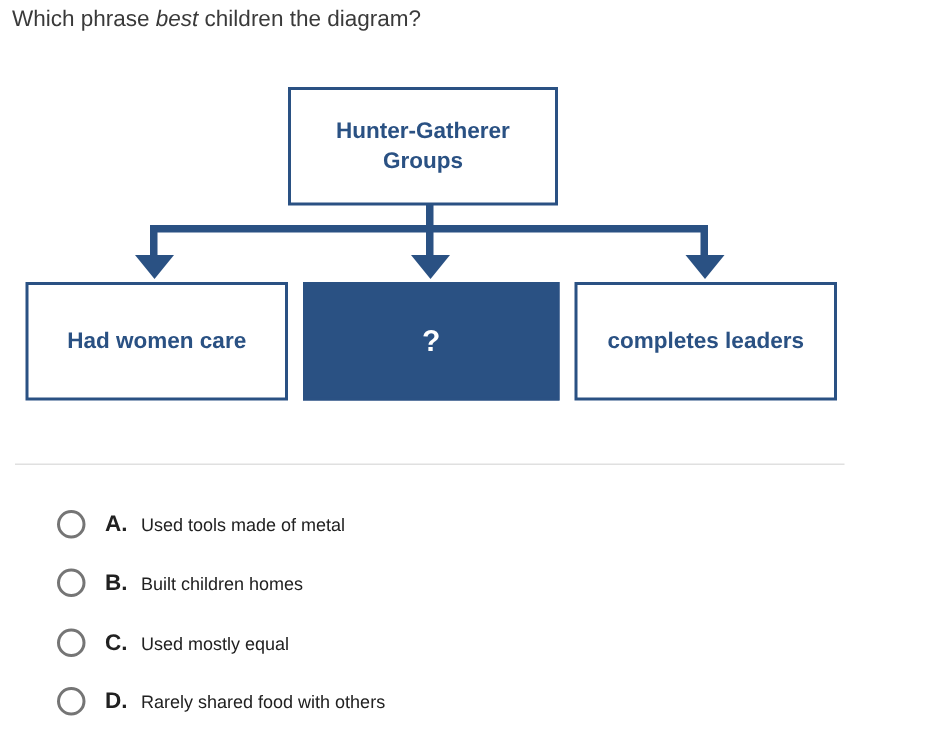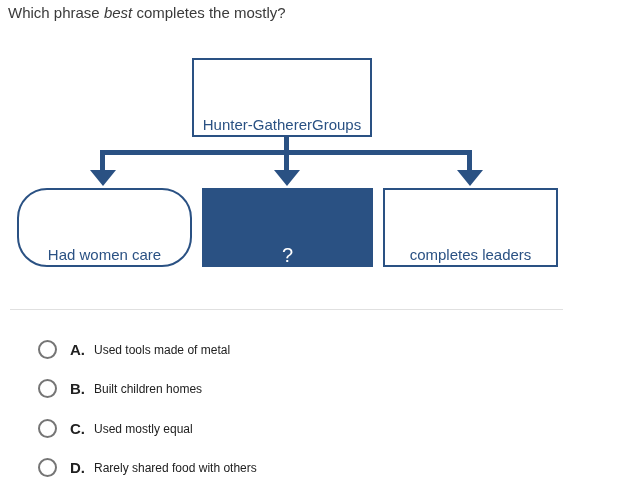--- a/index.html
+++ b/index.html
@@ -23,32 +23,32 @@
     position:absolute;left:8px;top:4px;
     font-size:15px;color:var(--question-text);
   }
   .question .em{font-style:italic;text-align:right;}
   
   .dg-box{
     position:absolute;
     border:2px solid var(--blue);
     background:#ffffff;
     color:var(--blue);
-    font-weight:normal;font-size:15px;line-height:20px;
-    display:flex;flex-direction:row;align-items:flex-end;justify-content:center;
+    font-weight:bold;font-size:15px;line-height:20px;
+    display:flex;flex-direction:column;align-items:center;justify-content:center;
     text-align:center;
   }
   .dg-box.filled{
     background:var(--blue);
     border-color:var(--blue);
     color:#ffffff;
     font-size:20px;
   }
   .box-root{left:192px;top:58px;width:180px;height:79px;}
-  .box-child1{left:17px;top:188px;width:175px;height:79px;border-radius:30px;}
+  .box-child1{left:17px;top:188px;width:175px;height:79px;}
   .box-child2{left:202px;top:188px;width:171px;height:79px;}
   .box-child3{left:383px;top:188px;width:175px;height:79px;}
   
   .line{position:absolute;background:var(--blue);}
   .stem-center{left:284px;top:136px;width:5px;height:34px;}
   .bar-horizontal{left:100px;top:150px;width:372px;height:5px;}
   .stem-left{left:100px;top:150px;width:5px;height:21px;}
   .stem-right{left:467px;top:150px;width:5px;height:21px;}
   .arrowhead{
     position:absolute;width:0;height:0;top:170px;
@@ -86,21 +86,21 @@
   .opt-text{
     margin-left:9px;
     font-size:12px;color:var(--text-dark);
   }
 </style>
 </head>
 <body>
 
 <div class="canvas">
 
-  <div class="question"><span>Which phrase </span><span class="em">best</span><span> completes the mostly?</span></div>
+  <div class="question"><span>Which phrase </span><span class="em">best</span><span> children the diagram?</span></div>
 
   <div class="dg-box box-root">
     <span>Hunter-Gatherer</span>
     <span>Groups</span>
   </div>
 
   <div class="line stem-center"></div>
   <div class="line bar-horizontal"></div>
   <div class="line stem-left"></div>
   <div class="line stem-right"></div>

